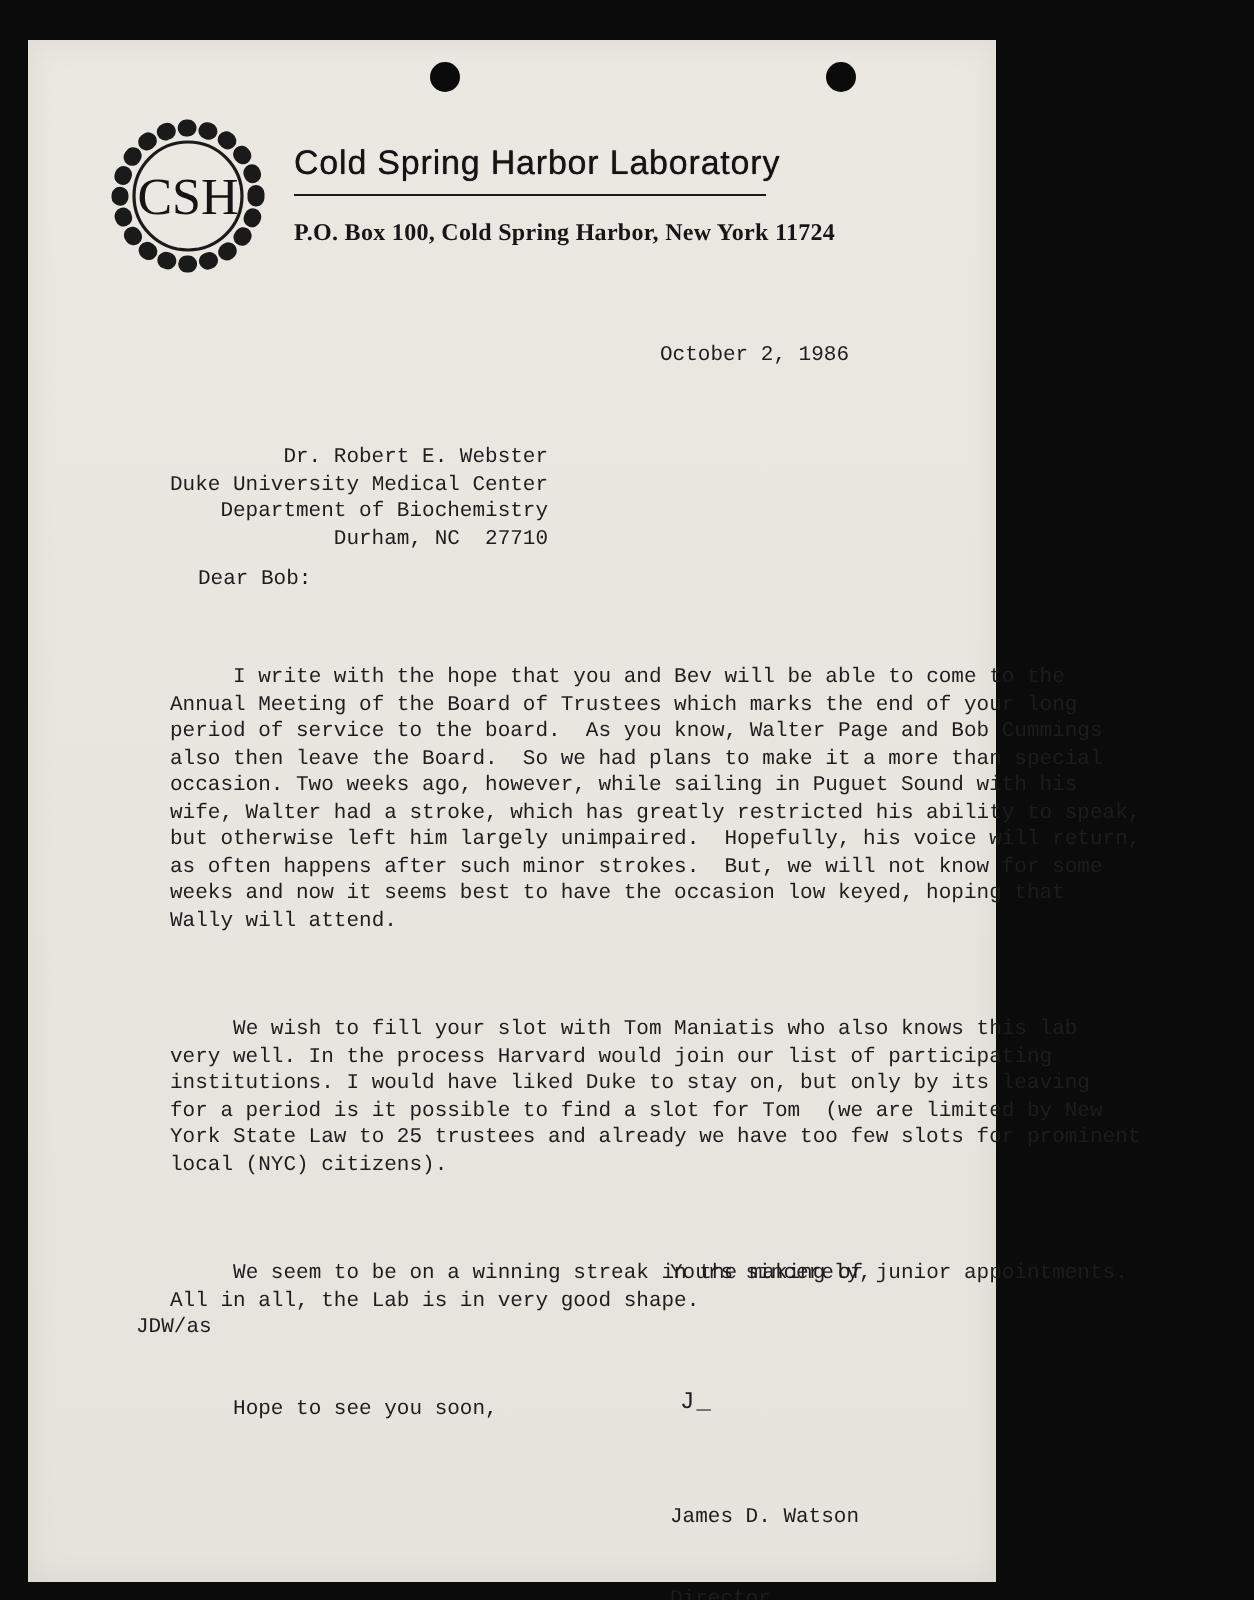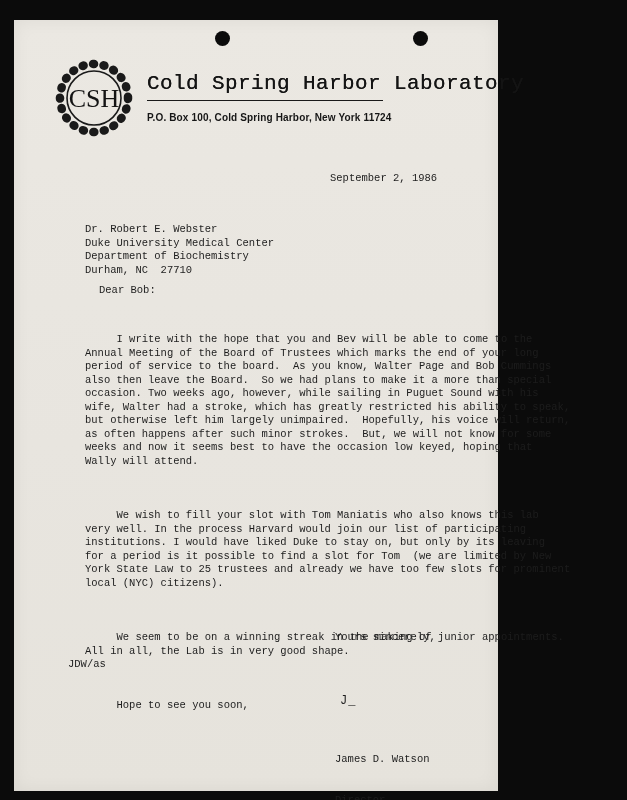--- a/index.html
+++ b/index.html
@@ -45,36 +45,36 @@
     width: 84px;
     height: 84px;
   }
   .letterhead-text {
     position: absolute;
     left: 133px;
     top: 52px;
     color: #161616;
   }
   .org-name {
-    font-family: Liberation Mono, monospace;
-    font-size: 21px;
+    font-family: Liberation Sans, sans-serif;
+    font-size: 17px;
     letter-spacing: 0.4px;
     color: #141414;
     text-shadow: 0 0 0.4px #141414;
     white-space: nowrap;
   }
   .letterhead-rule {
     width: 236px;
     border-bottom: 1.6px solid #1a1a1a;
     margin-top: 5px;
   }
   .letterhead-address {
     margin-top: 11px;
-    font-family: Liberation Sans, sans-serif;
-    font-size: 10px;
+    font-family: Liberation Serif, serif;
+    font-size: 12px;
     font-weight: bold;
     letter-spacing: 0.15px;
     color: #161616;
     white-space: nowrap;
   }
 
   .mono {
     font-family: "Liberation Mono", "DejaVu Sans Mono", monospace;
     font-size: 10.5px;
     line-height: 13.5px;
@@ -83,20 +83,21 @@
   }
   .date-line {
     position: absolute;
     left: 316px;
     top: 152px;
   }
   .recipient {
     position: absolute;
     left: 71px;
     top: 203px;
+    text-align: right;
   }
   .salutation {
     position: absolute;
     left: 85px;
     top: 264px;
   }
   .body-text {
     position: absolute;
     left: 71px;
     top: 286px;
@@ -140,21 +141,21 @@
       <circle cx="42" cy="42" r="27" fill="none" stroke="#1a1a1a" stroke-width="1.6"></circle>
       <text x="42" y="51" text-anchor="middle" font-family="Liberation Serif, serif" font-size="26" fill="#141414">CSH</text>
     </svg>
 
     <div class="letterhead-text">
       <div class="org-name">Cold Spring Harbor Laboratory</div>
       <div class="letterhead-rule"></div>
       <div class="letterhead-address">P.O. Box 100, Cold Spring Harbor, New York 11724</div>
     </div>
 
-    <div class="mono date-line">September 2, 1986</div>
+    <div class="mono date-line">October 2, 1986</div>
 
     <div class="mono recipient">Dr. Robert E. Webster
 Duke University Medical Center
 Department of Biochemistry
 Durham, NC  27710</div>
 
     <div class="mono salutation">Dear Bob:</div>
 
     <div class="mono body-text">
       <div class="para">     I write with the hope that you and Bev will be able to come to the

